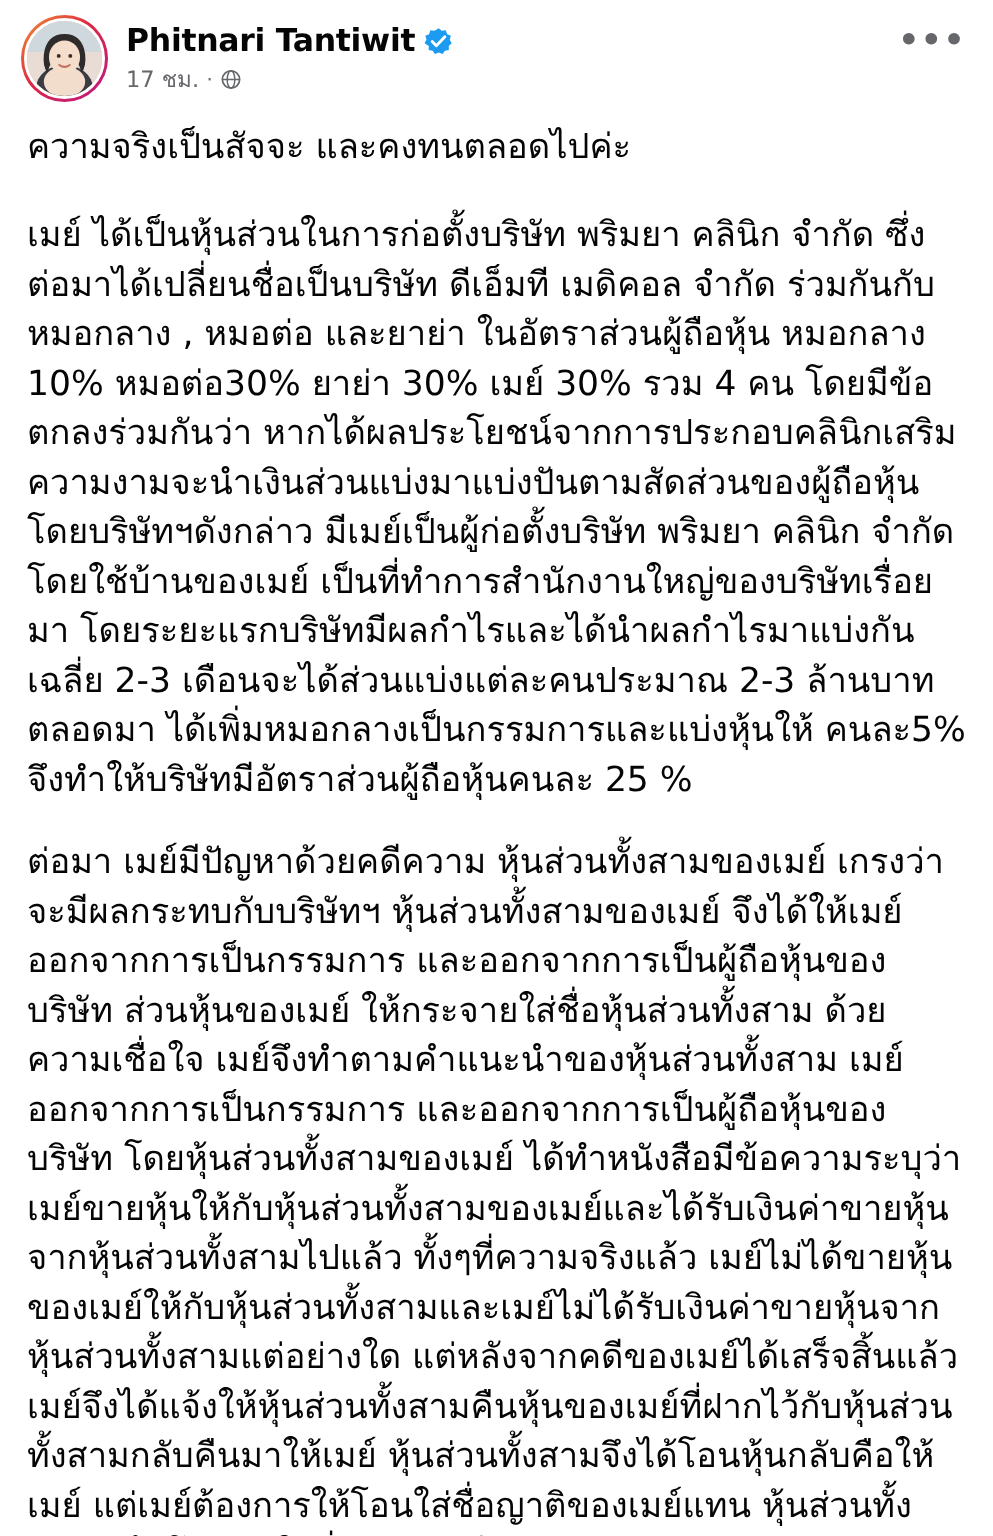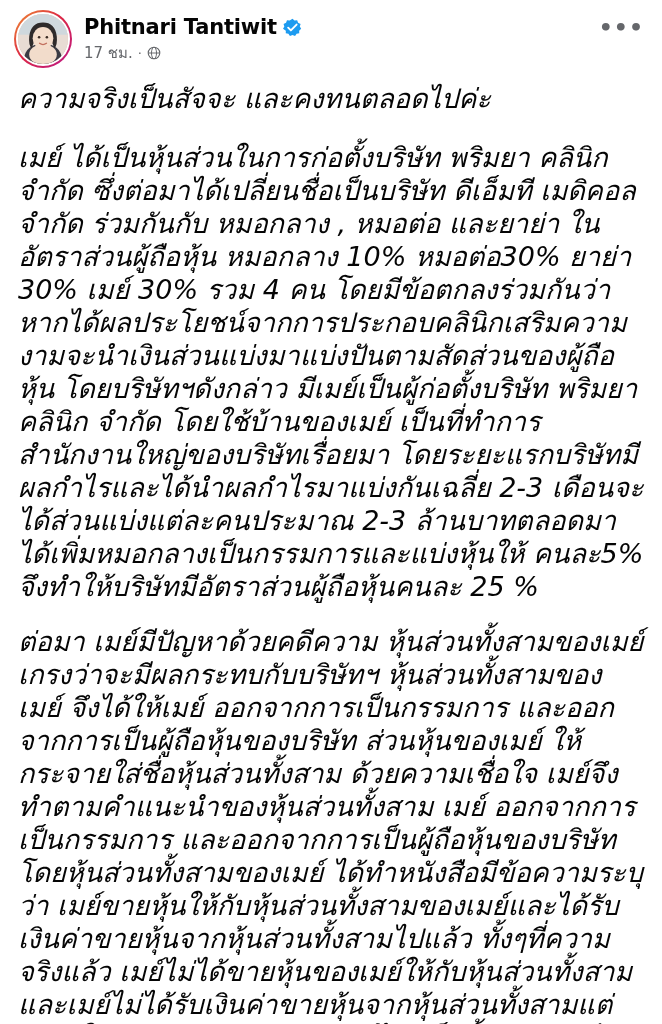--- a/index.html
+++ b/index.html
@@ -112,27 +112,26 @@
     font-weight: bold;
   }
 
   
   .post-body {
     padding: 10px 18px 0 18px;
     flex: 1 1 auto;
     overflow: hidden;
   }
   .para {
-    font-size: 27px;
+    font-size: 23px;
     line-height: 33px;
     color: #050505;
     margin: 0 0 22px 0;
     word-break: break-word;
     letter-spacing: 0;
-    font-style: italic;
   }
   .para.lead {
     margin-bottom: 26px;
   }
   .para:last-child { margin-bottom: 0; }
 </style>
 </head>
 <body>
 
 <div class="post">

